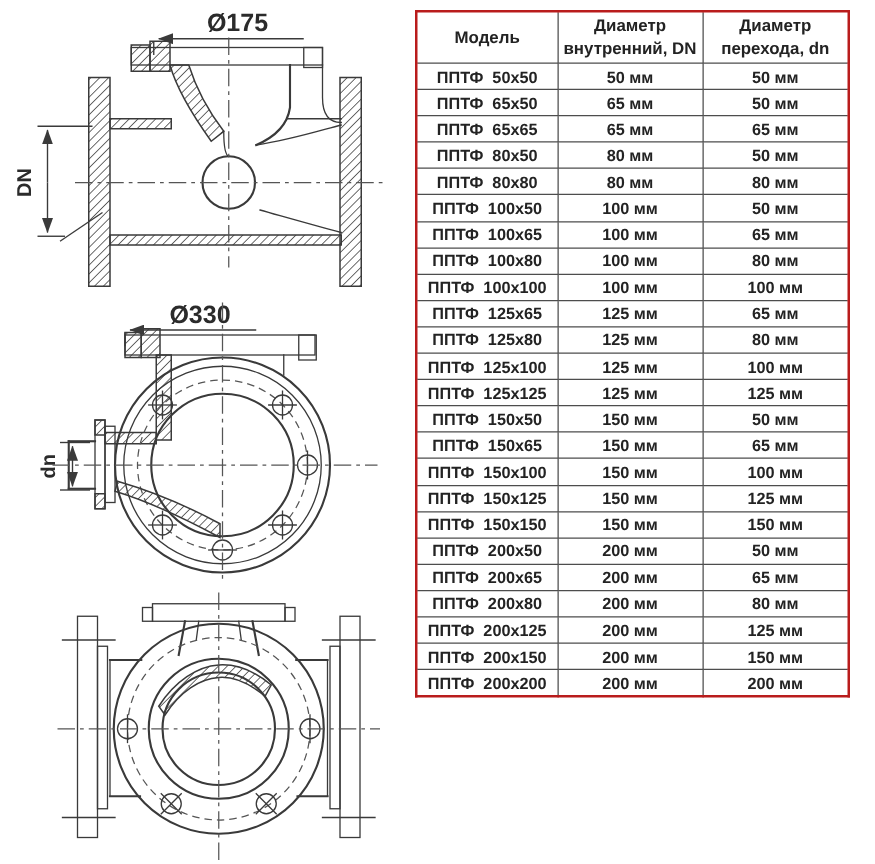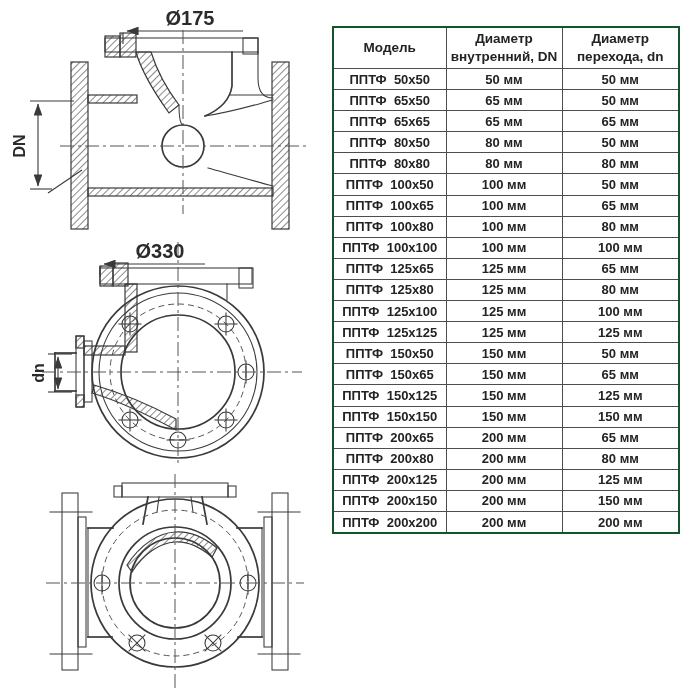--- a/index.html
+++ b/index.html
@@ -15,23 +15,23 @@
   .thin{stroke:#3a3a3a;stroke-width:1.05;fill:none;stroke-linecap:square;}
   .cl{stroke:#555;stroke-width:1;fill:none;stroke-dasharray:14 4 3 4;}
   .dash{stroke:#555;stroke-width:1;fill:none;stroke-dasharray:6 4;}
   .dim{stroke:#3a3a3a;stroke-width:1.1;fill:none;}
   .hatchfill{fill:url(#hatch);stroke:#3a3a3a;stroke-width:1.2;}
   .dimtxt{font:bold 20px "Liberation Sans",sans-serif;fill:#2b2b2b;}
   .dimtxt-sm{font:bold 16px "Liberation Sans",sans-serif;fill:#2b2b2b;}
 
   
   table.spec{
-    position:absolute;left:332px;top:26px;width:346px;
+    position:absolute;left:332px;top:8px;width:346px;
     border-collapse:collapse;table-layout:fixed;
-    border:2px solid #14532d;
+    border:2px solid #b91c1c;
   }
   table.spec th, table.spec td{
     border:1px solid #4d4d4d;
     text-align:center;vertical-align:middle;
     color:#232323;padding:0;
   }
   table.spec thead th{
     height:40px;font-size:13.5px;font-weight:bold;line-height:1.3;
   }
   table.spec tbody td{
@@ -285,28 +285,38 @@
       <td>ППТФ  150x50</td>
       <td>150 мм</td>
       <td>50 мм</td>
     </tr>
         <tr>
       <td>ППТФ  150x65</td>
       <td>150 мм</td>
       <td>65 мм</td>
     </tr>
         <tr>
+      <td>ППТФ  150x100</td>
+      <td>150 мм</td>
+      <td>100 мм</td>
+    </tr>
+        <tr>
       <td>ППТФ  150x125</td>
       <td>150 мм</td>
       <td>125 мм</td>
     </tr>
         <tr>
       <td>ППТФ  150x150</td>
       <td>150 мм</td>
       <td>150 мм</td>
+    </tr>
+        <tr>
+      <td>ППТФ  200x50</td>
+      <td>200 мм</td>
+      <td>50 мм</td>
     </tr>
         <tr>
       <td>ППТФ  200x65</td>
       <td>200 мм</td>
       <td>65 мм</td>
     </tr>
         <tr>
       <td>ППТФ  200x80</td>
       <td>200 мм</td>
       <td>80 мм</td>

